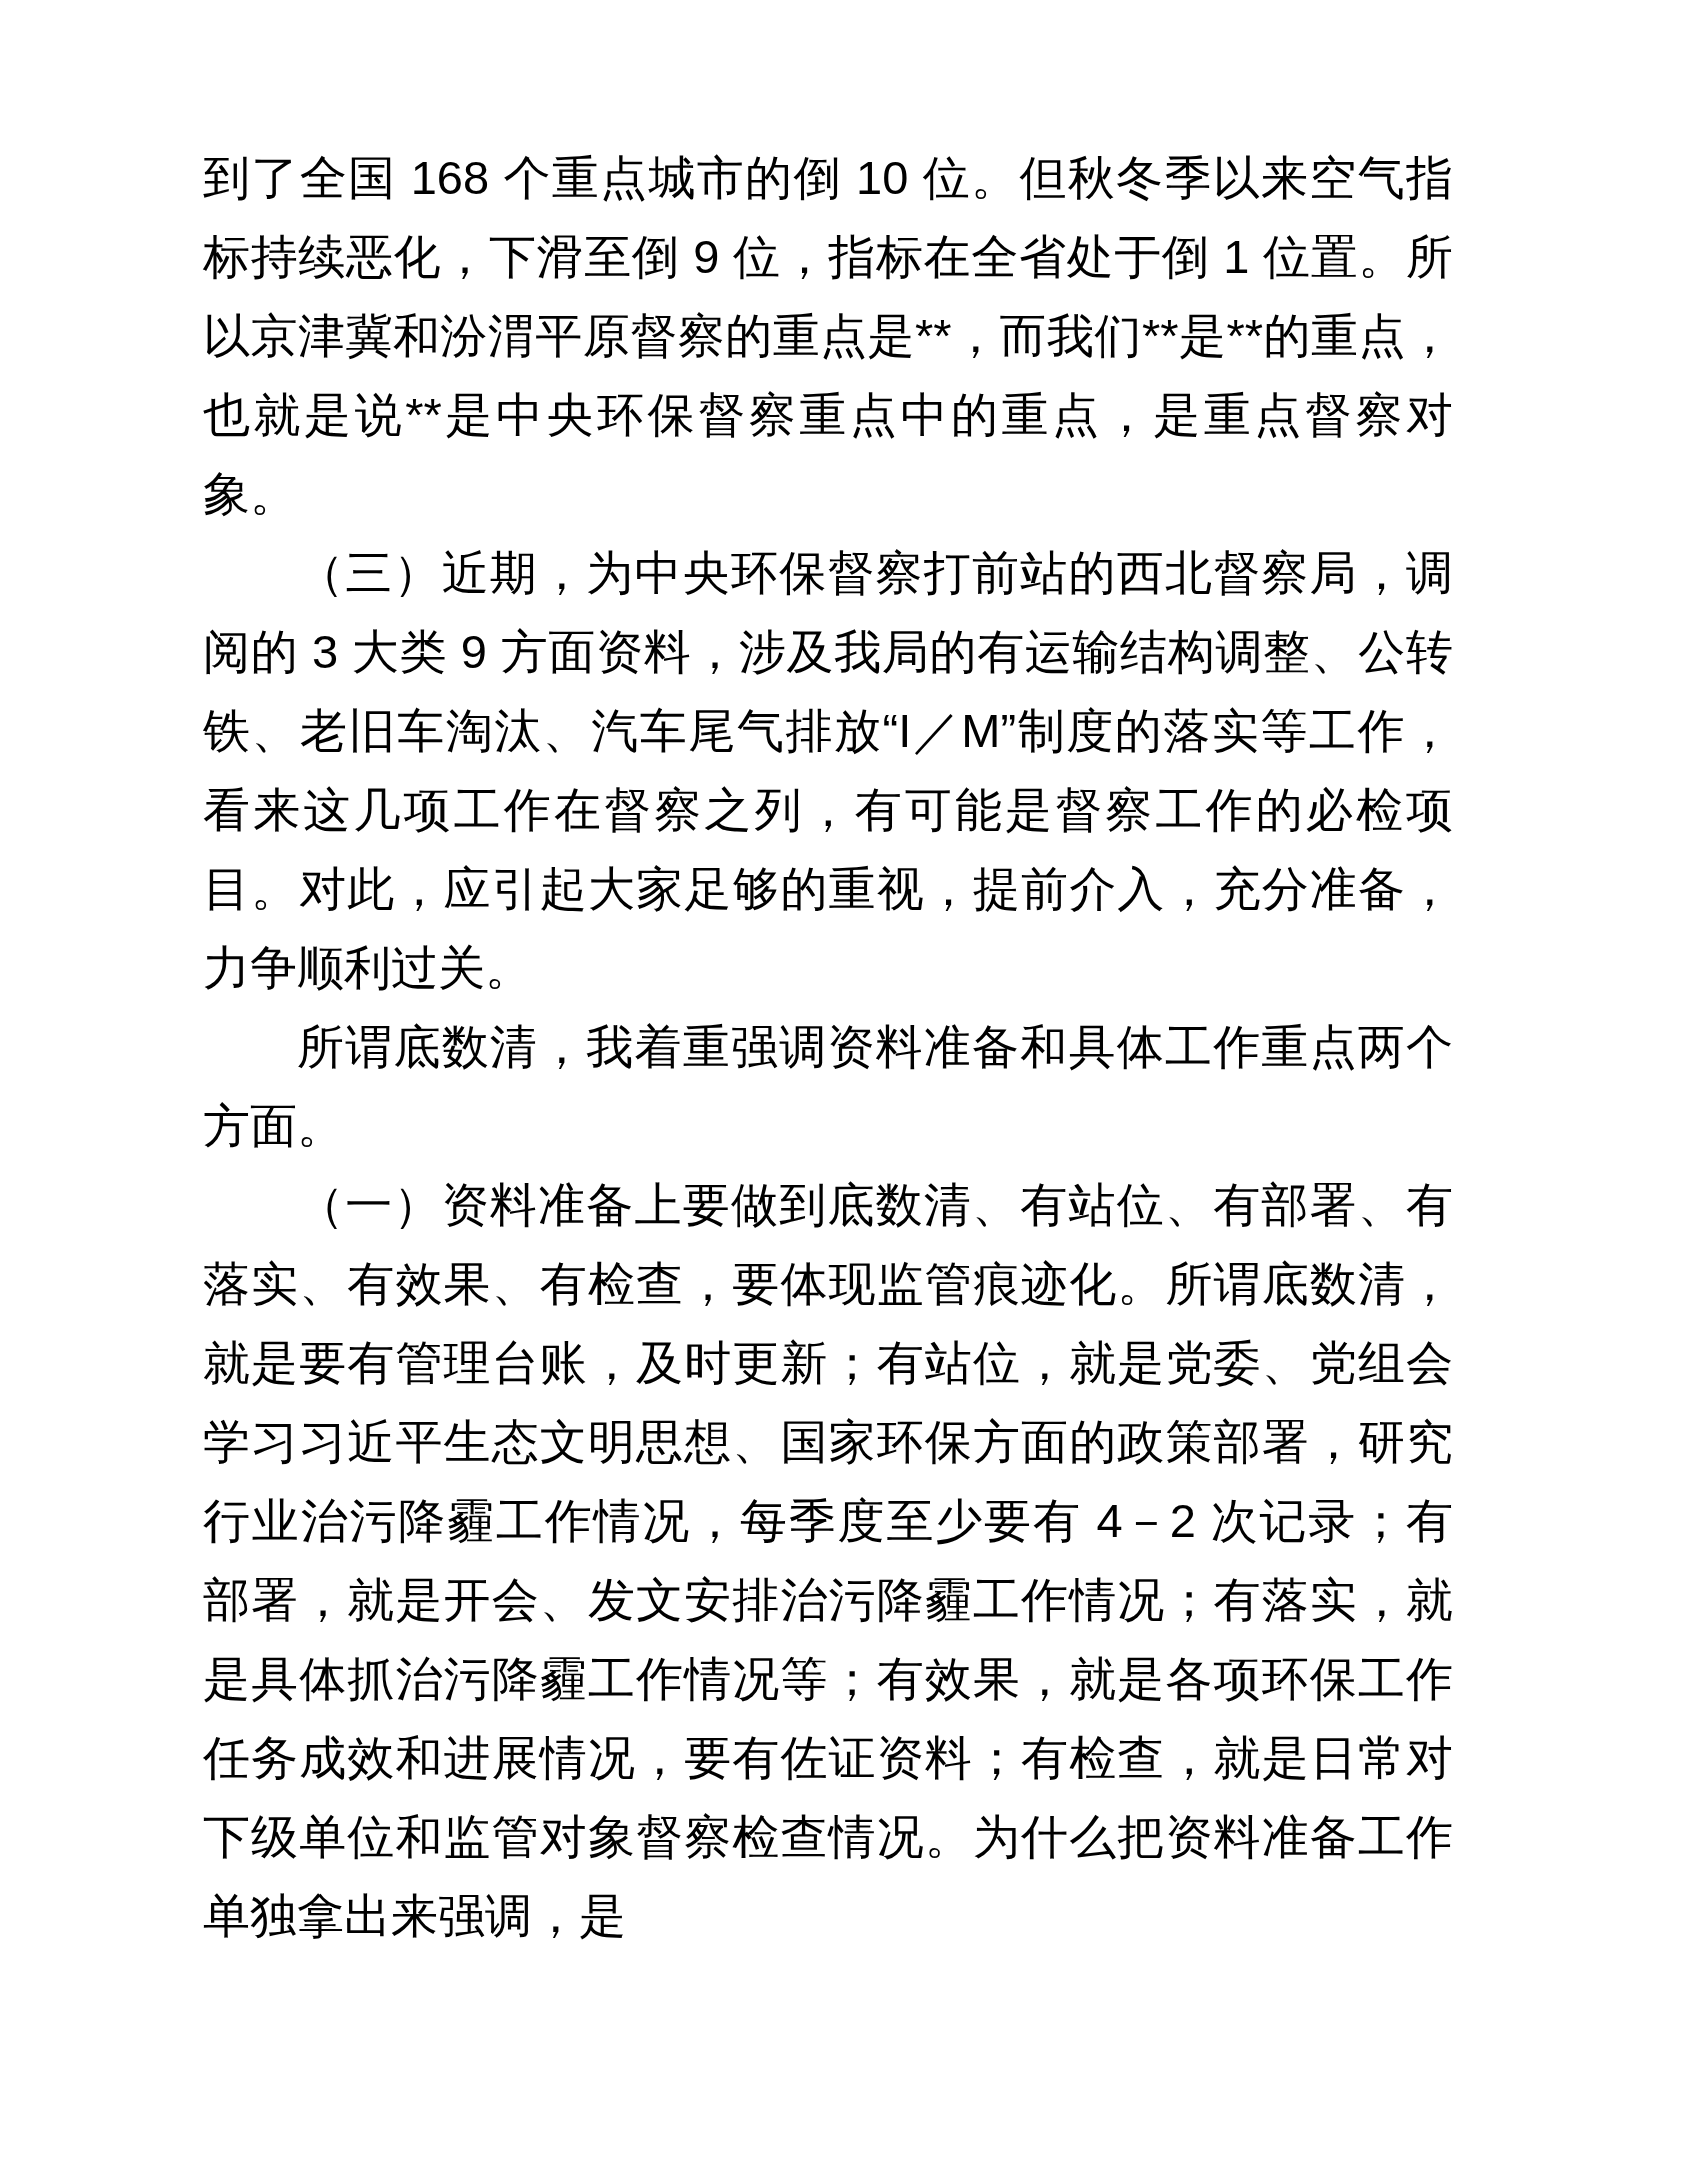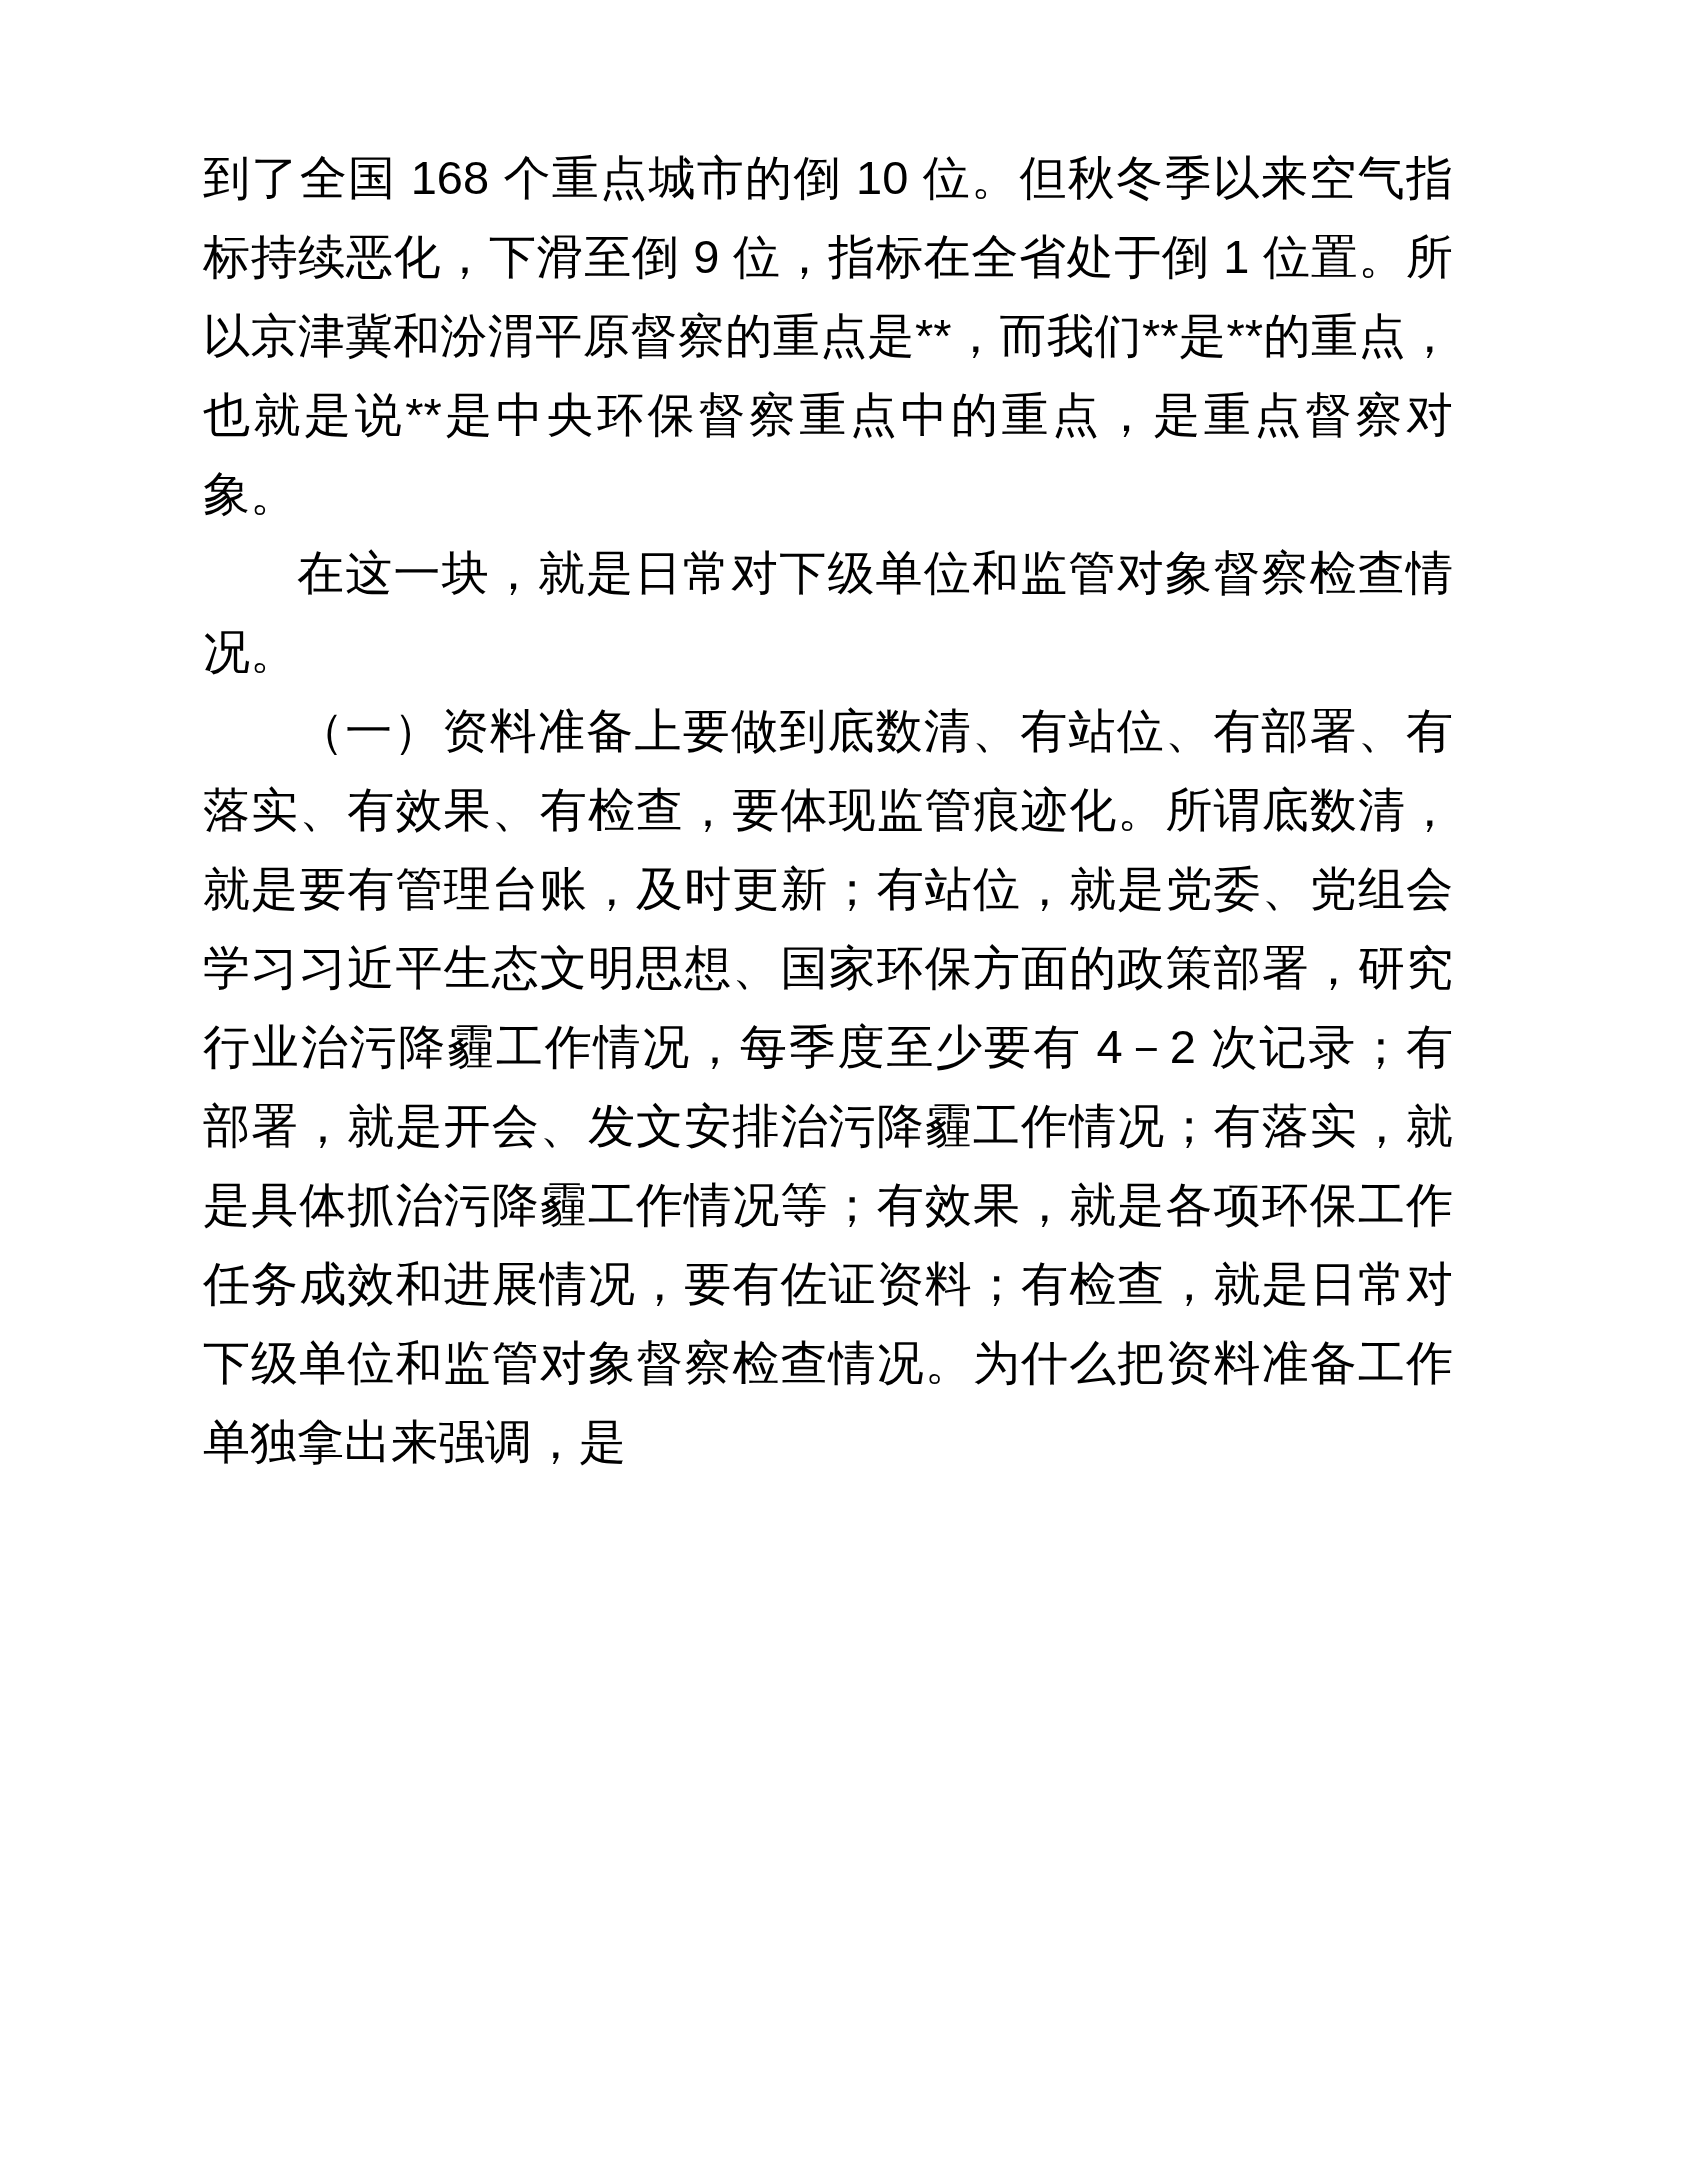--- a/index.html
+++ b/index.html
@@ -33,17 +33,18 @@
   .doc-body p.para.indent {
     text-indent: 2em;
   }
 </style>
 </head>
 <body>
 
 <div class="page" style="background: rgb(255, 255, 255); color: rgb(0, 0, 0);">
   <div class="doc-body">
       <p class="para">到了全国 168 个重点城市的倒 10 位。但秋冬季以来空气指标持续恶化，下滑至倒 9 位，指标在全省处于倒 1 位置。所以京津冀和汾渭平原督察的重点是**，而我们**是**的重点，也就是说**是中央环保督察重点中的重点，是重点督察对象。</p>
-      <p class="para indent">在这一块，就是日常对下级单位和监管对象督察检查情况。</p>
+      <p class="para indent">（三）近期，为中央环保督察打前站的西北督察局，调阅的 3 大类 9 方面资料，涉及我局的有运输结构调整、公转铁、老旧车淘汰、汽车尾气排放“I／M”制度的落实等工作，看来这几项工作在督察之列，有可能是督察工作的必检项目。对此，应引起大家足够的重视，提前介入，充分准备，力争顺利过关。</p>
+      <p class="para indent">所谓底数清，我着重强调资料准备和具体工作重点两个方面。</p>
       <p class="para indent">（一）资料准备上要做到底数清、有站位、有部署、有落实、有效果、有检查，要体现监管痕迹化。所谓底数清，就是要有管理台账，及时更新；有站位，就是党委、党组会学习习近平生态文明思想、国家环保方面的政策部署，研究行业治污降霾工作情况，每季度至少要有 4－2 次记录；有部署，就是开会、发文安排治污降霾工作情况；有落实，就是具体抓治污降霾工作情况等；有效果，就是各项环保工作任务成效和进展情况，要有佐证资料；有检查，就是日常对下级单位和监管对象督察检查情况。为什么把资料准备工作单独拿出来强调，是</p>
     </div>
 </div>
 
 
 </body></html>

